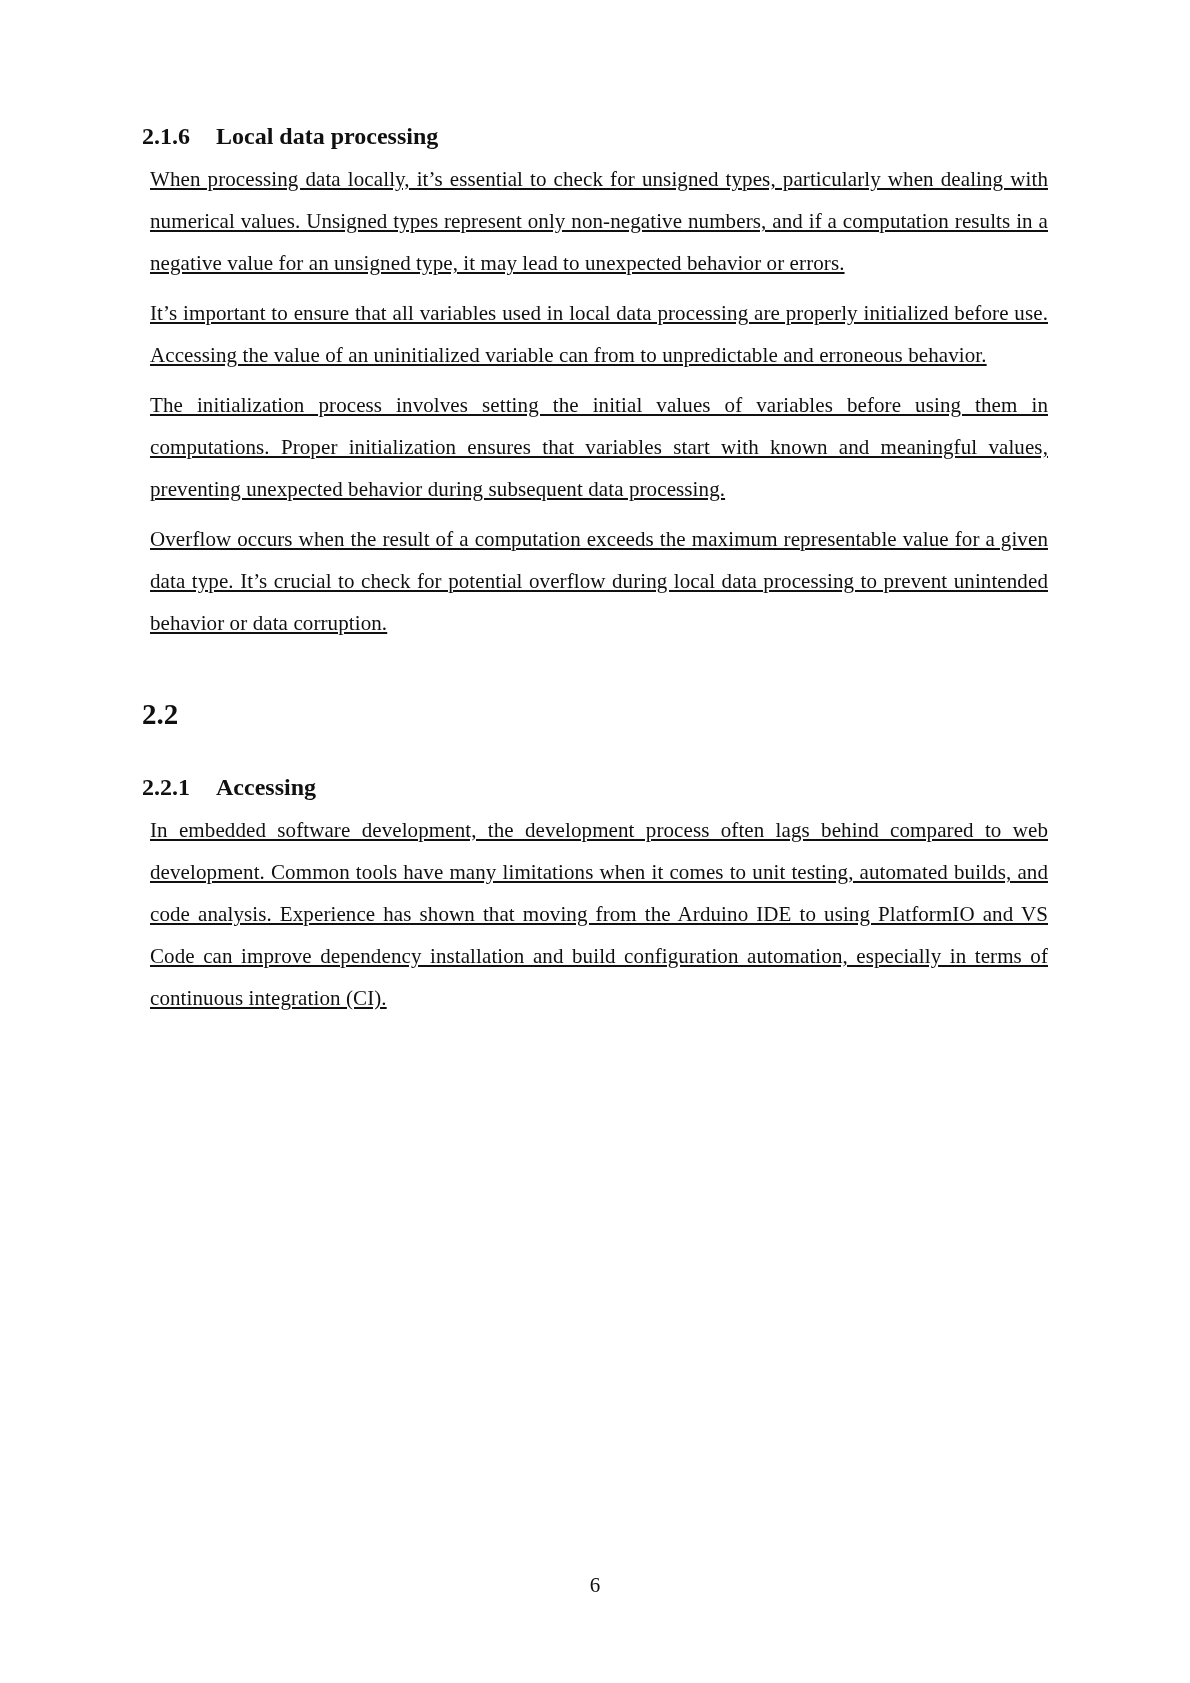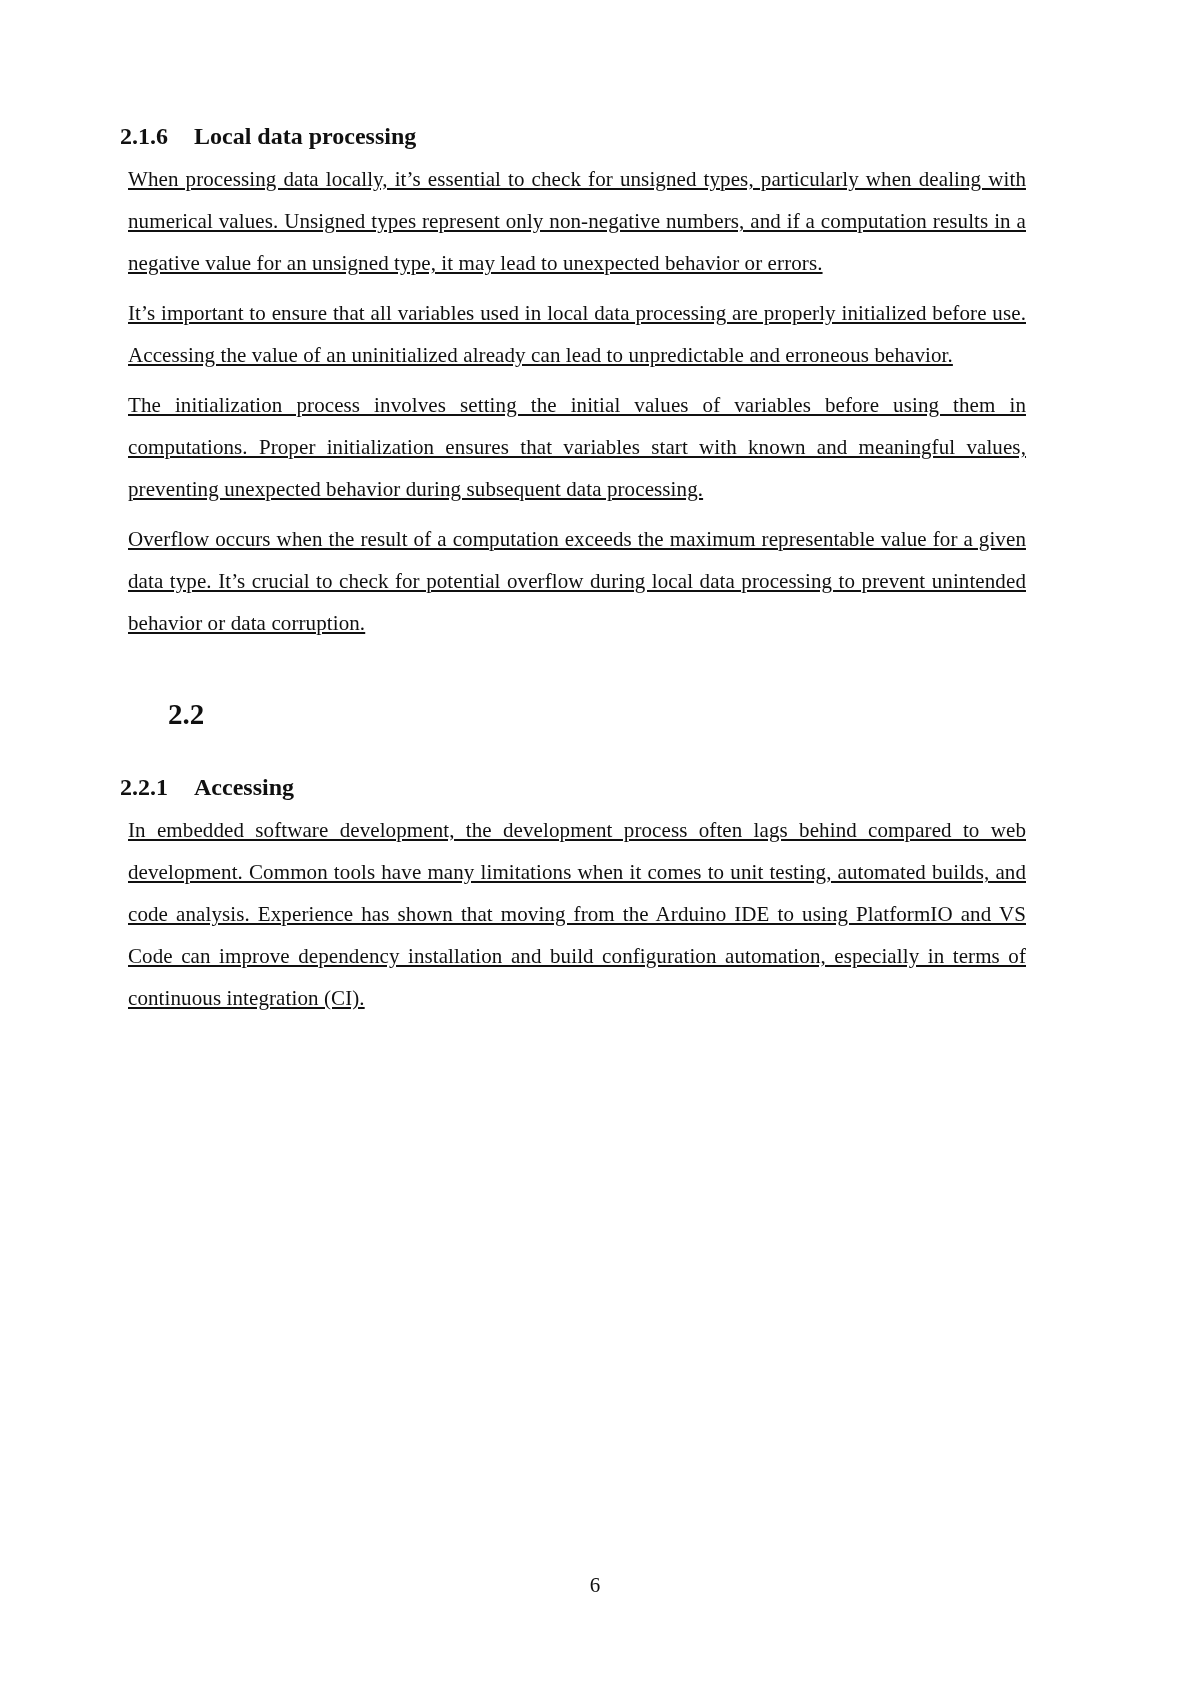--- a/index.html
+++ b/index.html
@@ -11,21 +11,21 @@
     position: relative;
     width: 1190px;
     height: 1683px;
     background: #ffffff;
     color: #101010;
     font-family: "Liberation Serif", "DejaVu Serif", serif;
     overflow: hidden;
   }
   .content {
     position: absolute;
-    left: 120px;
+    left: 142px;
     top: 0;
     width: 914px;
   }
   .heading {
     display: flex;
     align-items: baseline;
     font-weight: bold;
     margin: 0;
   }
   .subsection-heading {
@@ -45,21 +45,21 @@
     line-height: 42px;
     text-align: justify;
     letter-spacing: 0.1px;
     text-decoration: underline;
   }
   
   .h-216          { margin-top: 122px; }
   .p-after-head   { margin-top: 36px; }
   .p-skip         { margin-top: 47px; }
   
-  .h-22           { margin-top: 53px; margin-left: 48px; }
+  .h-22           { margin-top: 53px; }
   .h-221          { margin-top: 42px; }
   
   .p-first        { margin-top: 15px; }
   .p-indent       { text-indent: 38px; }
 
   .page-number {
     position: absolute;
     left: 0;
     right: 0;
     top: 1572px;
@@ -73,21 +73,21 @@
 
 <div class="page">
   <main class="content">
 
     <h3 class="heading subsection-heading h-216">
       <span class="hnum">2.1.6</span>
       <span class="htitle">Local data processing</span>
     </h3>
 
     <p class="para p-after-head">When processing data locally, it’s essential to check for unsigned types, particularly when dealing with numerical values. Unsigned types represent only non-negative numbers, and if a computation results in a negative value for an unsigned type, it may lead to unexpected behavior or errors.</p>
-    <p class="para p-skip">It’s important to ensure that all variables used in local data processing are properly initialized before use. Accessing the value of an uninitialized already can lead to unpredictable and erroneous behavior.</p>
+    <p class="para p-skip">It’s important to ensure that all variables used in local data processing are properly initialized before use. Accessing the value of an uninitialized variable can from to unpredictable and erroneous behavior.</p>
     <p class="para p-skip">The initialization process involves setting the initial values of variables before using them in computations. Proper initialization ensures that variables start with known and meaningful values, preventing unexpected behavior during subsequent data processing.</p>
     <p class="para p-skip">Overflow occurs when the result of a computation exceeds the maximum representable value for a given data type. It’s crucial to check for potential overflow during local data processing to prevent unintended behavior or data corruption.</p>
 
     <h2 class="heading section-heading h-22">
       <span class="hnum">2.2</span>
     </h2>
 
     <h3 class="heading subsection-heading h-221">
       <span class="hnum">2.2.1</span>
       <span class="htitle">Accessing</span>

